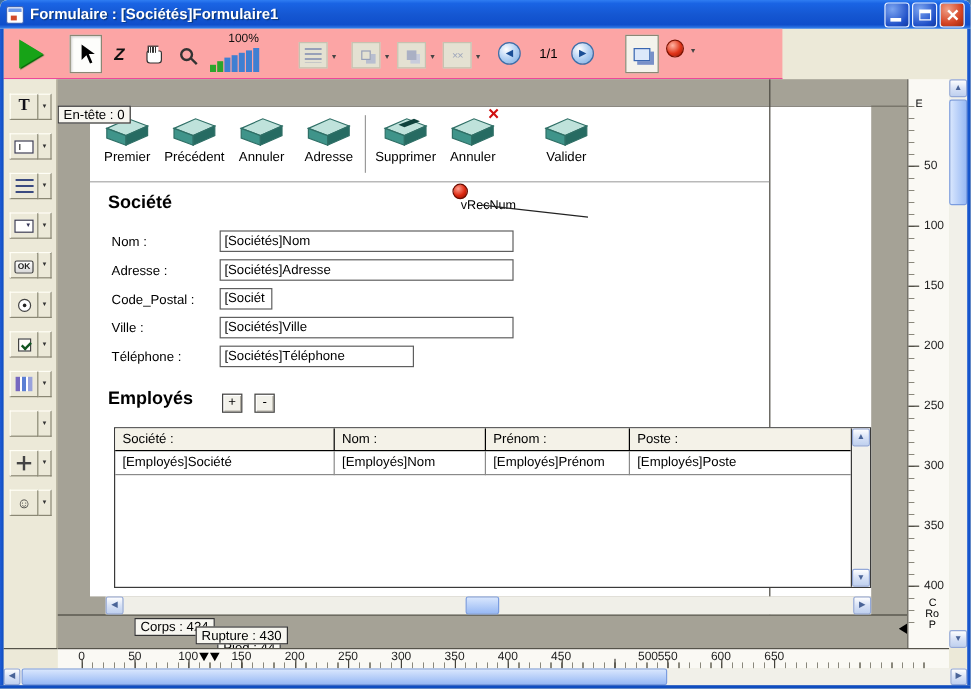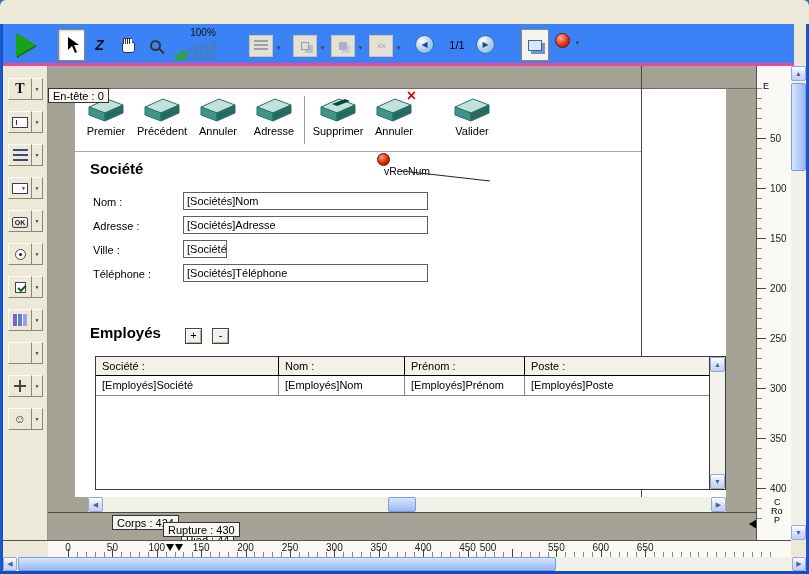--- a/index.html
+++ b/index.html
@@ -20,21 +20,21 @@
   .xp-btn.min,.xp-btn.max{background:radial-gradient(circle at 30% 25%,#7ba4f0,#2050c8 70%,#153a9e)}
   .xp-btn.close{background:radial-gradient(circle at 30% 25%,#f0a088,#d44424 60%,#9c2608)}
   .glyph-min{position:absolute;left:4px;bottom:4px;width:9px;height:3px;background:#fff}
   .glyph-max{width:10px;height:9px;border:1px solid #fff;border-top-width:3px}
   .glyph-x{position:relative;width:11px;height:11px}
   .glyph-x::before,.glyph-x::after{content:"";position:absolute;left:5px;top:0;width:2px;height:11px;background:#fff}
   .glyph-x::before{transform:rotate(45deg)}
   .glyph-x::after{transform:rotate(-45deg)}
 
   
-  .toolbar{position:absolute;left:3px;top:24px;width:791px;height:42px;background:#3b82f6;border-bottom:3px solid #ec4899}
+  .toolbar{position:absolute;left:3px;top:24px;width:649px;height:42px;background:#fca5a5;border-bottom:1px solid #ec4899}
   .toolbar>*{position:absolute}
   .tb-run{left:6px;top:6px;width:34px;height:30px;display:flex;align-items:center;justify-content:center}
   .play{width:0;height:0;border-left:20px solid #17a317;border-top:12px solid transparent;border-bottom:12px solid transparent;filter:drop-shadow(1px 1px 0 #0a6a0a)}
   .tb-btn{top:5px;width:27px;height:32px;display:flex;align-items:center;justify-content:center}
   .tb-btn.pressed{background:#fdfdfb;border:1px solid #8a8774;box-shadow:inset 1px 1px 2px rgba(0,0,0,.18)}
   .z-icon{font-weight:bold;font-style:italic;font-size:14px;color:#111}
   .z-icon::before{content:"Z"}
   .hand-icon{width:13px;height:14px;position:relative}
   .hand-icon::before{content:"";position:absolute;left:1px;top:4px;width:11px;height:9px;background:#fff;border:1px solid #333;border-radius:2px 2px 3px 3px}
   .hand-icon::after{content:"";position:absolute;left:2px;top:0;width:9px;height:5px;
@@ -200,20 +200,35 @@
   .frame{position:absolute;background:linear-gradient(90deg,#1e5cd6,#0f4dc0)}
   #frame-l{left:0;top:24px;width:3px;height:547px}
   #frame-r{left:806px;top:24px;width:3px;height:547px}
   #frame-b{left:0;top:571px;width:809px;height:3px;background:#0f4dc0}
 </style>
 </head>
 <body>
 
 <div id="win">
 
+  <div class="titlebar">
+    <span class="app-icon"></span>
+    <span class="title-text">Formulaire : [Sociétés]Formulaire1</span>
+    <div class="win-controls">
+      <div class="xp-btn min">
+          <span class="glyph-min"></span>
+        </div>
+      <div class="xp-btn max">
+          <span class="glyph-max"></span>
+        </div>
+      <div class="xp-btn close">
+          <span class="glyph-x"></span>
+        </div>
+    </div>
+  </div>
 
   <div class="toolbar">
     <div class="tb-run">
         <span class="play"></span>
       </div>
     <div class="tb-btn pressed" style="left:55px">
       <svg width="16" height="18" viewBox="0 0 16 18">
           <polygon points="4,1 4,14 8,10 11,17 13,16 10,9 15,9" fill="#000"></polygon>
         </svg>
     </div>
@@ -433,20 +448,24 @@
 
     <div class="heading" id="h-societe">Société</div>
     <div id="fields">
         <div class="field">
     <span class="f-label">Nom :</span>
     <div class="f-input">[Sociétés]Nom</div>
   </div>
         <div class="field">
     <span class="f-label">Adresse :</span>
     <div class="f-input">[Sociétés]Adresse</div>
+  </div>
+        <div class="field">
+    <span class="f-label">Code_Postal :</span>
+    <div class="f-input">[Sociét</div>
   </div>
         <div class="field">
     <span class="f-label">Ville :</span>
     <div class="f-input">[Sociétés]Ville</div>
   </div>
         <div class="field">
     <span class="f-label">Téléphone :</span>
     <div class="f-input">[Sociétés]Téléphone</div>
   </div>
       </div>
@@ -531,21 +550,21 @@
       <span class="hr-num" style="left: 242px;">250</span>
       <div class="hr-tick" style="left: 242px;"></div>
       <span class="hr-num" style="left: 286.4px;">300</span>
       <div class="hr-tick" style="left: 286.4px;"></div>
       <span class="hr-num" style="left: 330.8px;">350</span>
       <div class="hr-tick" style="left: 330.8px;"></div>
       <span class="hr-num" style="left: 375.2px;">400</span>
       <div class="hr-tick" style="left: 375.2px;"></div>
       <span class="hr-num" style="left: 419.6px;">450</span>
       <div class="hr-tick" style="left: 419.6px;"></div>
-      <span class="hr-num" style="left: 440px;">500</span>
+      <span class="hr-num" style="left: 492px;">500</span>
       <div class="hr-tick" style="left: 464px;"></div>
       <span class="hr-num" style="left: 508.4px;">550</span>
       <div class="hr-tick" style="left: 508.4px;"></div>
       <span class="hr-num" style="left: 552.8px;">600</span>
       <div class="hr-tick" style="left: 552.8px;"></div>
       <span class="hr-num" style="left: 597.2px;">650</span>
       <div class="hr-tick" style="left: 597.2px;"></div>
     </div>
   <div id="corner-bl"></div>
   <div id="corner-br"></div>

